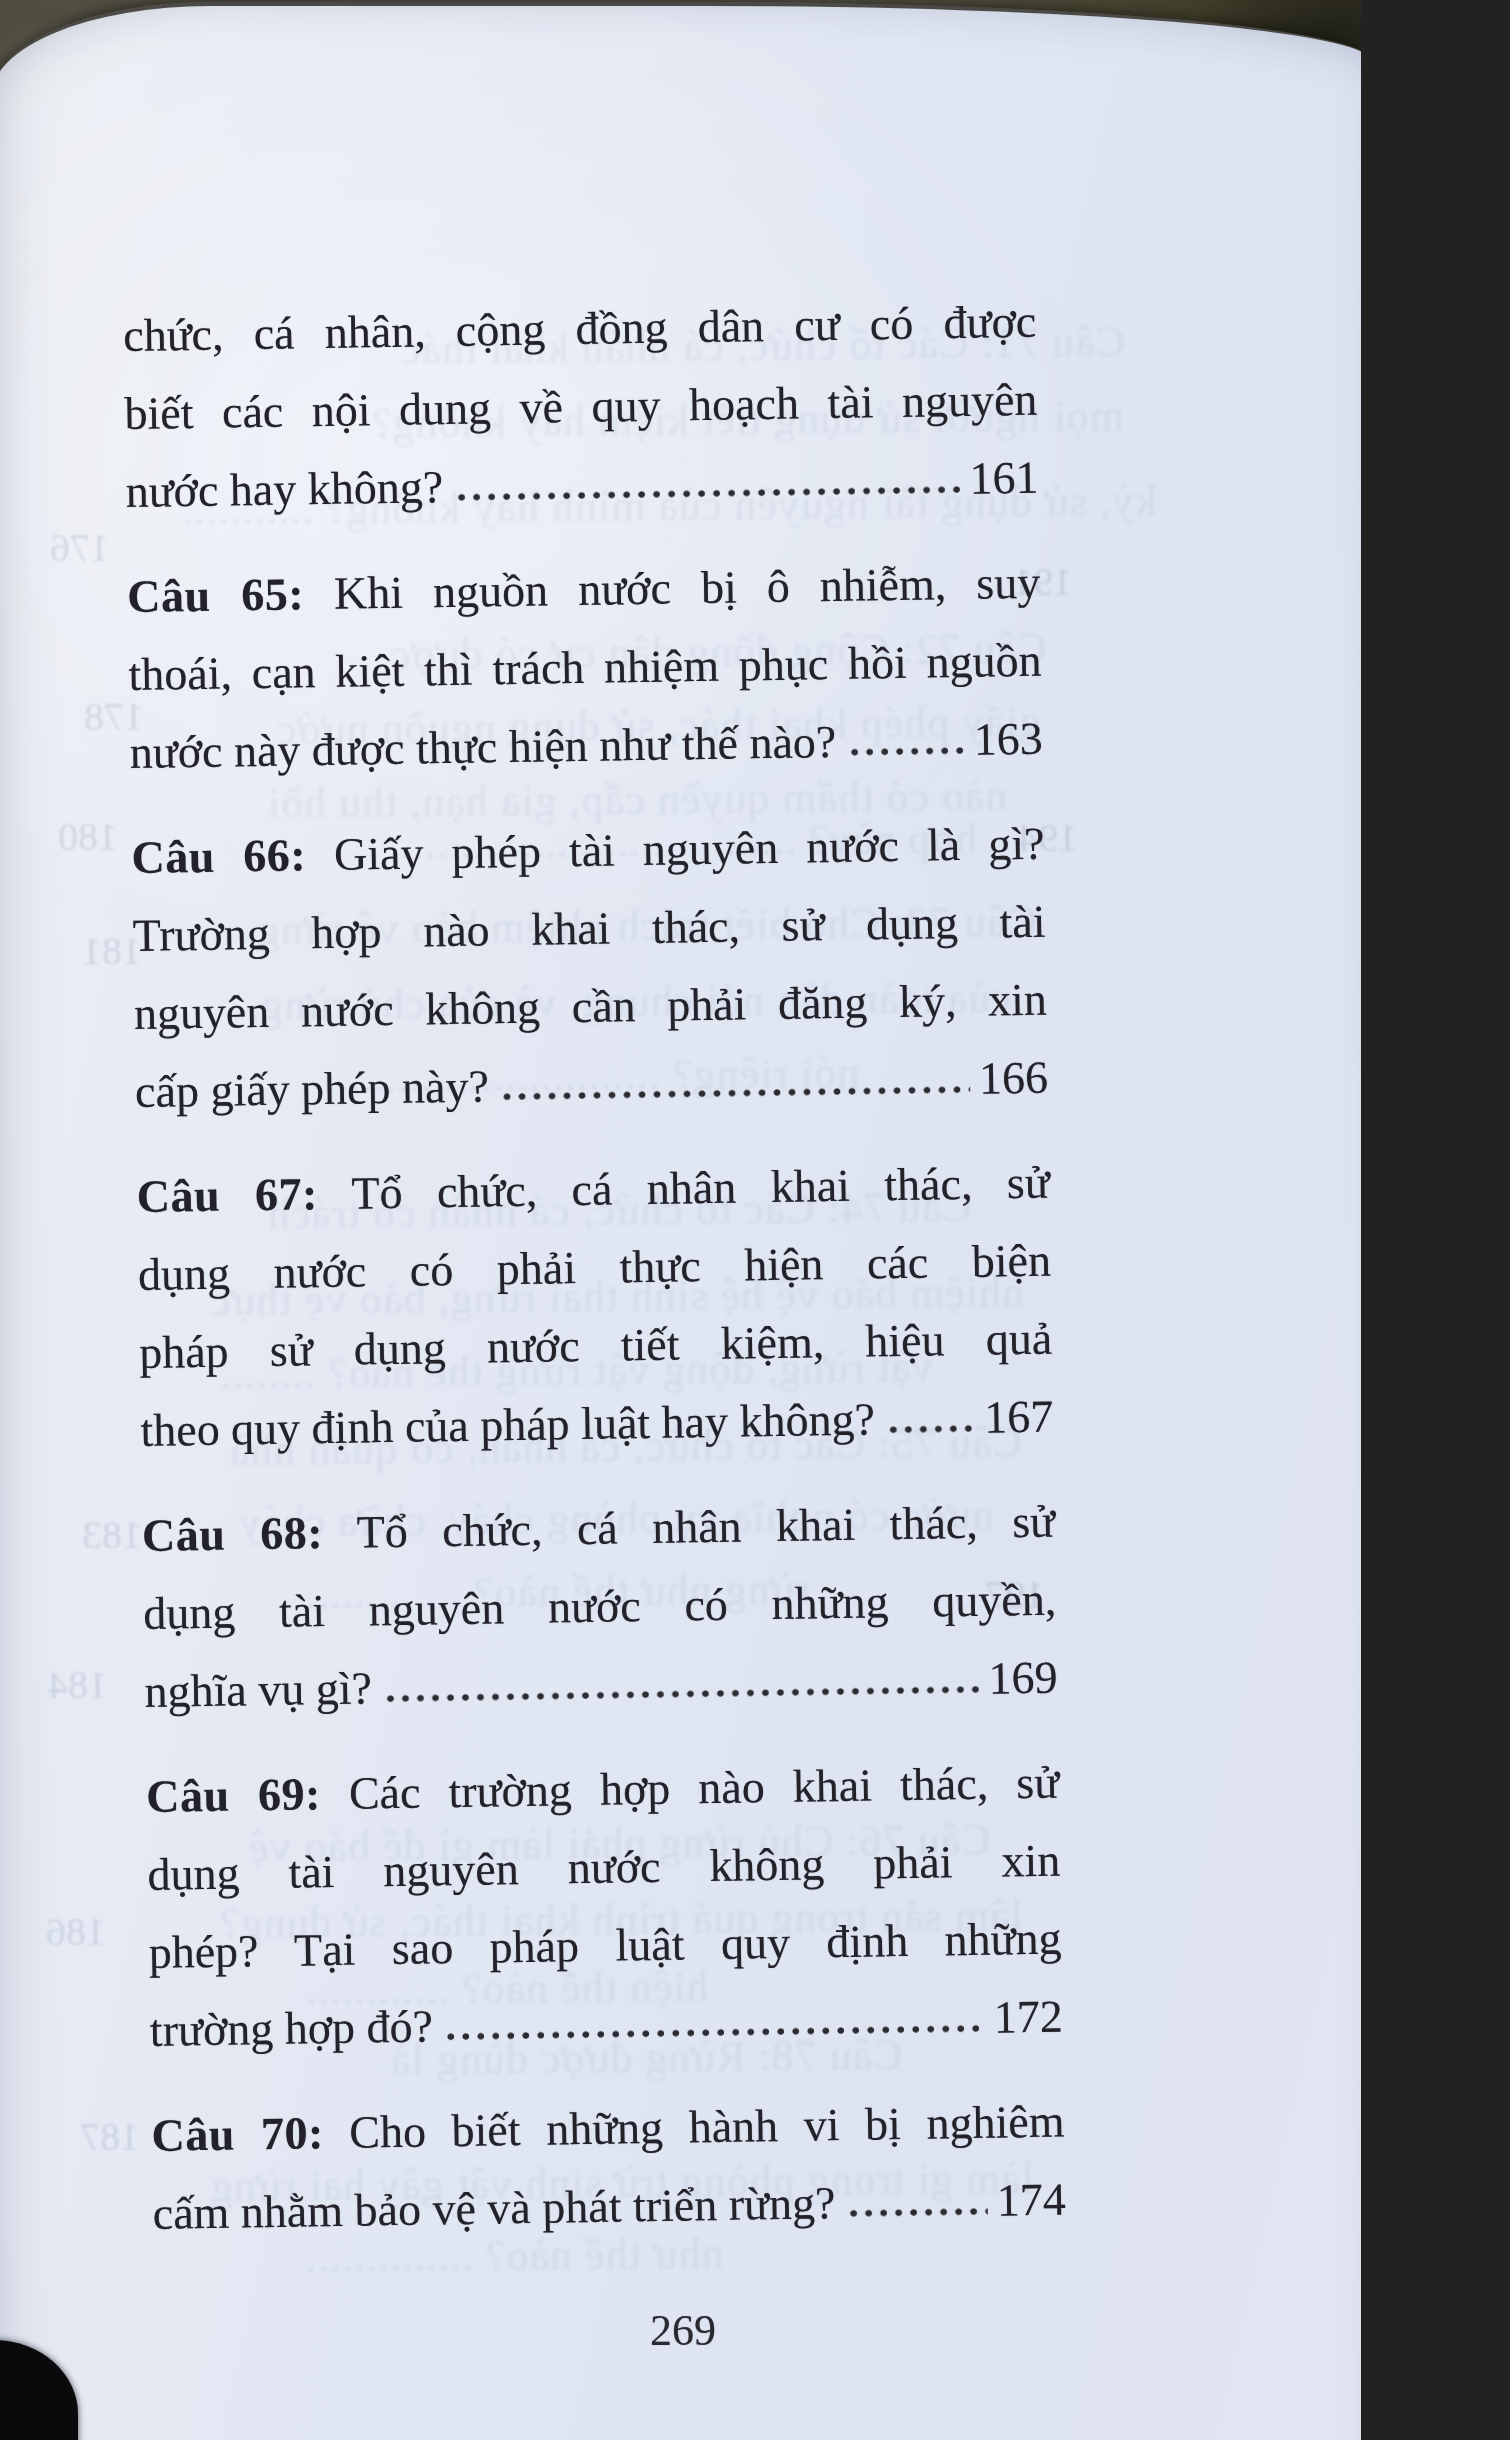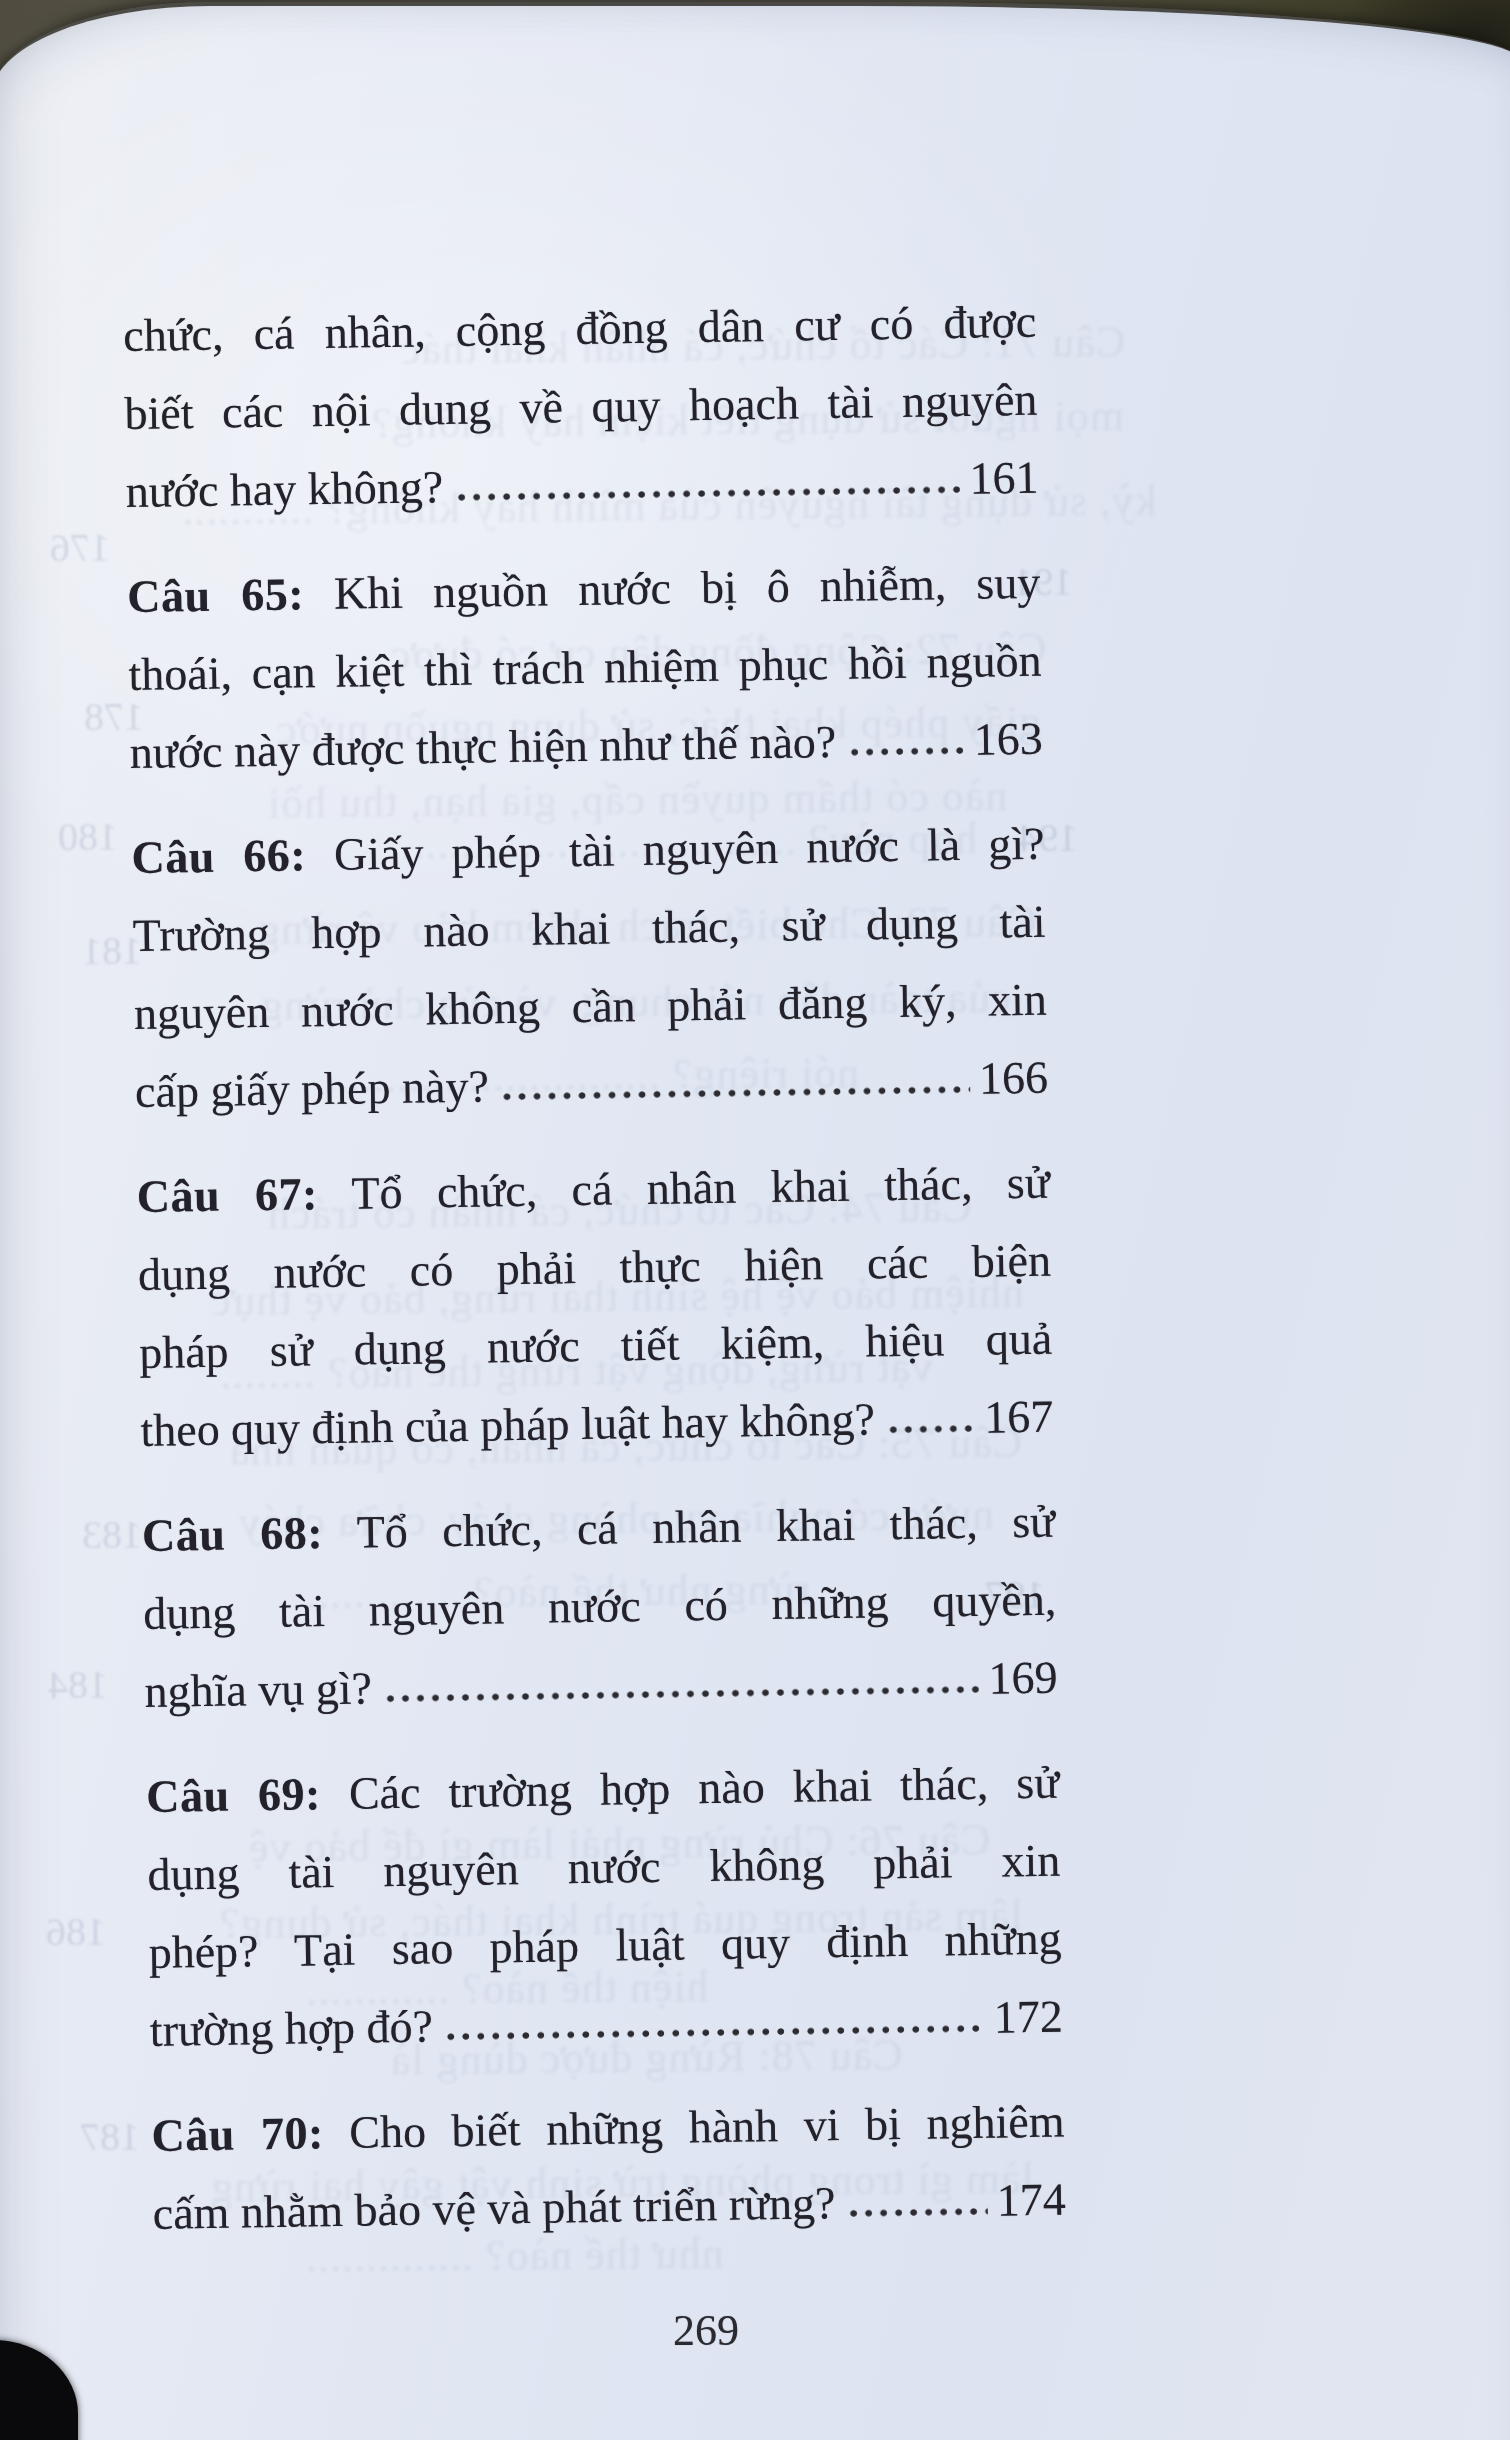--- a/index.html
+++ b/index.html
@@ -1,22 +1,23 @@
 <!DOCTYPE html>
 <html style="font-size:15px"><head>
 <meta charset="utf-8">
 <style>
   :root{
     --paper:#e2e8f3; --ink:#23222a; --ghost:#93a0ba; --olive:#57544a;
   }
   html,body{margin:0;padding:0;background:#222;}
   .scene{
-    position:relative; width:1510px; height:2441px; overflow:hidden;
+    position:relative; width:1333px; height:2441px; overflow:hidden;
     background:#4c4a3f;
     font-family:"Liberation Serif","DejaVu Serif",serif;
+    padding-left:28px;
   }
   
   .backdrop{
     position:absolute; left:0; top:0; width:100%; height:304px;
     background:
       radial-gradient(133px 57px at 6% 18%, #6b675a 0%, rgba(107,103,90,0) 70%),
       radial-gradient(209px 76px at 84% 22%, #6a6754 0%, rgba(106,103,84,0) 70%),
       radial-gradient(190px 86px at 98% 10%, #23221a 0%, rgba(35,34,26,0) 75%),
       linear-gradient(90deg,#504d40 0%, #5a574b 30%, #585547 62%, #45432f 84%, #34331f 100%);
   }
@@ -54,21 +55,21 @@
   .tailline{display:flex; align-items:baseline;}
   .tail-text{white-space:nowrap;}
   .leader{
     flex:1 1 auto; height:9.5px; margin:0 9.5px 0 13.3px; min-width:44px;
     background:radial-gradient(circle at 4.8px 4.8px, #2c2b31 2.9px, rgba(0,0,0,0) 3.8px)
                left center / 15px 9.5px repeat-x;
   }
   .pagenum{white-space:nowrap; font-size:46px;}
   .footer{
     position:absolute; top:2305px; left:683px; transform:translateX(-50%);
-    color:#2b2a31; font-size:44px; text-shadow:0 0 1px rgba(25,25,35,.4);margin-left:23px;
+    color:#2b2a31; font-size:44px; text-shadow:0 0 1px rgba(25,25,35,.4);
   }
   
   .table-corner{
     position:absolute; left:-40px; bottom:-40px; width:118px; height:141px;
     background:#0a0a0c; border-radius:0 84px 0 0 / 0 74px 0 0;
     box-shadow:0 0 7.6px rgba(0,0,0,.65);
   }
 </style>
 </head>
 <body>

